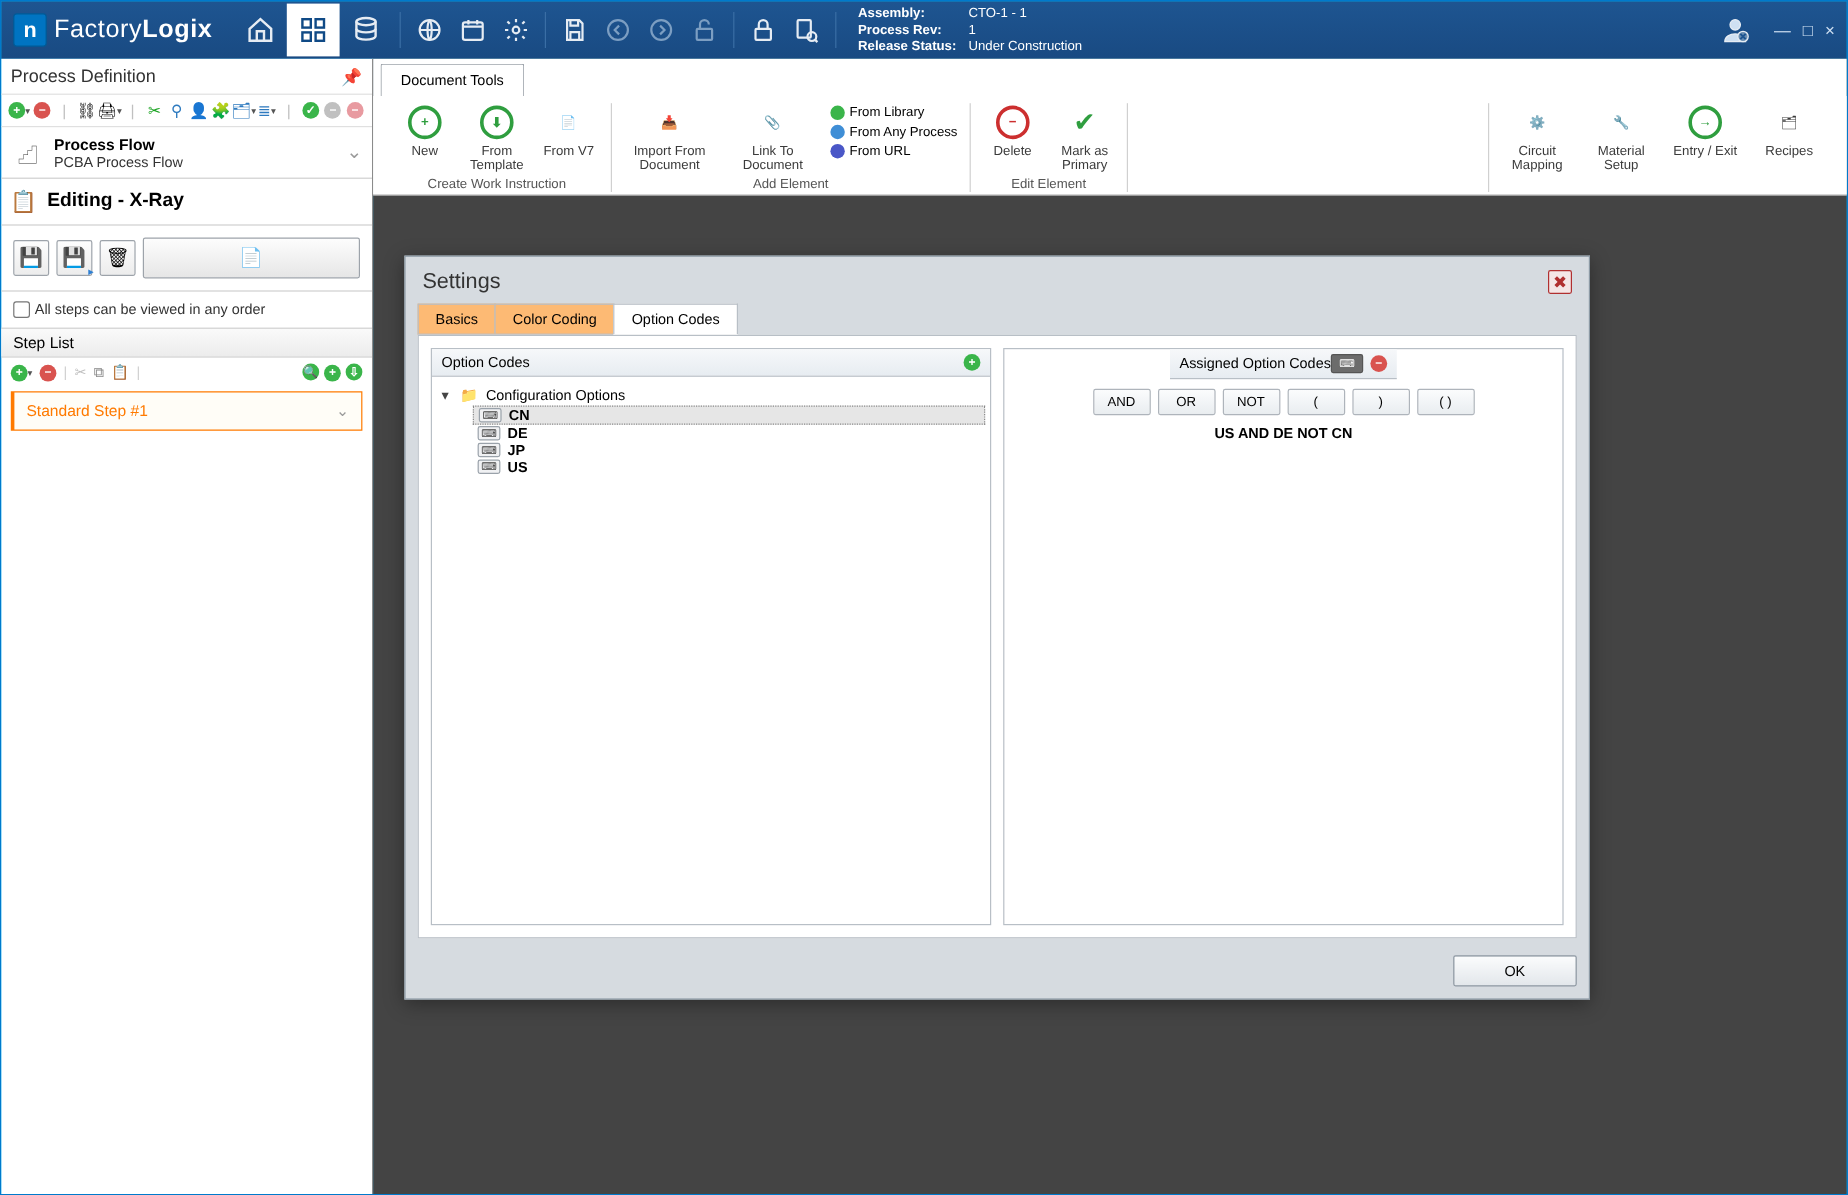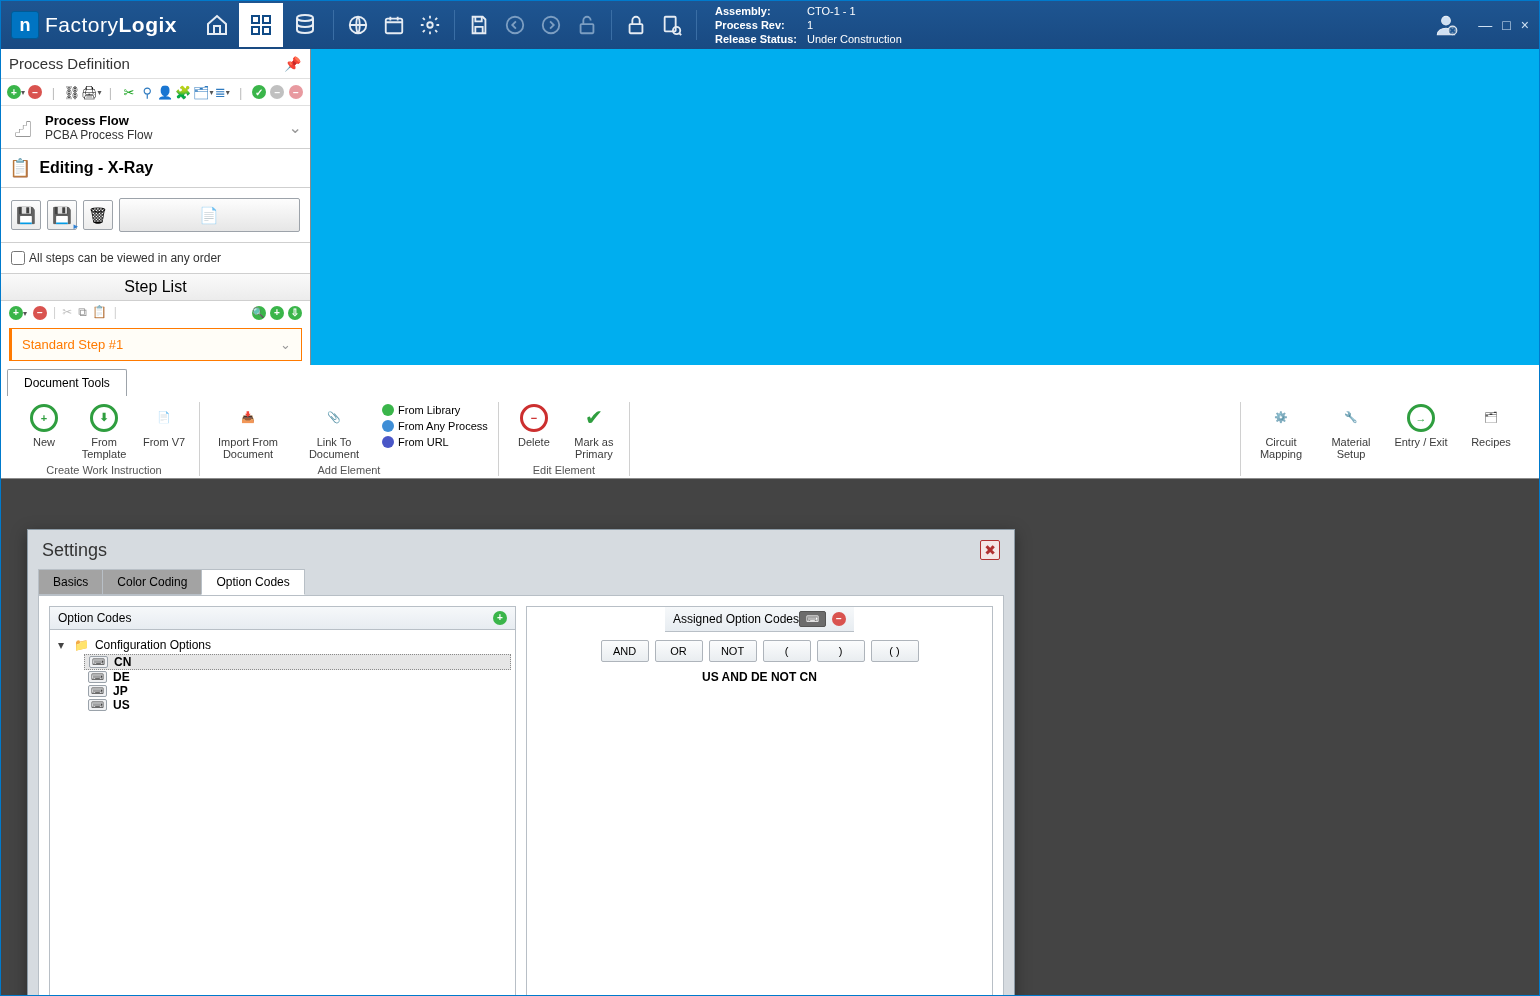--- a/index.html
+++ b/index.html
@@ -14,39 +14,39 @@
 .topbar .tb-btn.active { background:#fff; color:#104a86;}
 .topbar .tb-btn.sm { width:36px; }
 .topbar .tb-btn.dim { color:#7c9ec2; }
 .topbar svg { stroke: currentColor; }
 .meta { margin-left: 12px; font-size:11px; line-height:14px; }
 .meta .row { display:flex; gap:6px; }
 .meta .k { width: 86px; font-weight:600; }
 .spacer { flex:1; }
 .winctl { display:flex; gap:10px; margin-left:10px; color:#cfe0f2; font-size:14px; }
 
-.app { display:flex; height: calc(996px - 48px - 2px); flex-direction: column; }
+.app { display:flex; height: calc(996px - 48px - 2px); }
 .left { width: 310px; background:#fff; border-right:1px solid #8b8b8b; display:flex; flex-direction:column; }
 .left-title { display:flex; align-items:center; padding:6px 8px; font-size:15px; color:#333; border-bottom:1px solid #e0e0e0; }
 .left-title .pin { margin-left:auto; font-size:14px; color:#555; }
 .small-tb { display:flex; align-items:center; gap:2px; padding:4px 6px; border-bottom:1px solid #e0e0e0; }
 .small-tb .ic { width:18px;height:18px;display:flex;align-items:center;justify-content:center;font-size:13px; }
 .pf-block { display:flex; align-items:center; padding:6px 8px; gap:8px; }
 .pf-icon { width:28px;text-align:center;font-size:18px;color:#333;}
 .pf-txt .t { font-weight:700; font-size:13px; }
 .pf-txt .s { font-size:12px; color:#333; }
 .pf-block .exp { margin-left:auto; color:#9a9a9a; }
 .editing { display:flex; align-items:center; gap:8px; padding:8px; border-top:1px solid #cfcfcf; border-bottom:1px solid #cfcfcf; font-weight:700; }
 .editing .ei { font-size:18px; }
 .edit-tb { display:flex; align-items:center; gap:6px; padding:10px; border-bottom:1px solid #cfcfcf; }
 .edit-tb .bigbtn { width:30px;height:30px;border:1px solid #9da3aa;background:linear-gradient(#fdfdfd,#ececec);display:flex;align-items:center;justify-content:center;border-radius:2px;cursor:pointer;}
 .edit-tb .right { margin-left:auto; width:34px;height:34px;border:1px solid #9da3aa;background:linear-gradient(#fdfdfd,#e6e6e6);display:flex;align-items:center;justify-content:center;border-radius:2px;cursor:pointer;}
 .anyorder { display:flex; align-items:flex-start; gap:4px; padding:8px 10px; font-size:12px; color:#333; }
 .anyorder input { width:14px;height:14px; }
-.steplist-h { background:linear-gradient(#fafafa,#ececec); border:1px solid #cfcfcf; border-left:none;border-right:none; padding:4px 10px; font-size:16px;text-align:center; }
+.steplist-h { background:linear-gradient(#fafafa,#ececec); border:1px solid #cfcfcf; border-left:none;border-right:none; padding:4px 10px; font-size:13px; }
 .steplist-tb { display:flex; align-items:center; gap:6px; padding:4px 8px; font-size:12px; color:#5a5a5a; }
 .steplist-tb .sep { color:#d0d0d0; }
 .steplist-tb .end { margin-left:auto; display:flex; gap:4px; }
 .circle{width:14px;height:14px;border-radius:50%;display:inline-flex;align-items:center;justify-content:center;color:#fff;font-size:10px;font-weight:700;}
 .cg{background:#3ab54a;} .cr{background:#d9534f;} .cgrey{background:#c0c0c0;}
 .step-item { margin:4px 8px; border:1px solid #ff7a00; border-left:3px solid #ff7a00; background:#fffdf7; padding:8px 10px; font-size:13px; color:#ff7a00; display:flex; align-items:center; }
 .step-item .chev { margin-left:auto; color:#999; }
 
 .right { flex:1; background:#444; display:flex; flex-direction:column; }
 .ribbon-wrap{background:#fff;border-bottom:1px solid #8b8b8b;}
@@ -65,21 +65,21 @@
 .ribgroup .cap { font-size:11px; color:#555; padding:4px 0 0; }
 .ribright { margin-left:auto; border-left:1px solid #d0d0d0; border-right:none; }
 
 .bigc{width:28px;height:28px;border-radius:50%;border:3px solid;display:flex;align-items:center;justify-content:center;font-weight:700;}
 
 .canvas { flex:1; position:relative; }
 .modal { position:absolute; left:26px; top:50px; width:988px; height:620px; background:#d6dbe0; border:1px solid #8c9aa5; box-shadow:0 4px 15px rgba(0,0,0,.35); display:flex; flex-direction:column; }
 .modal-h { padding:10px 14px 8px; font-size:18px; color:#333; display:flex; align-items:center; }
 .modal-h .xbtn { margin-left:auto; width:20px;height:20px;border:1px solid #b03030;background:#f4e6e6;color:#b03030;font-size:14px;display:flex;align-items:center;justify-content:center;border-radius:2px;cursor:pointer;}
 .tabs { display:flex; padding-left:10px; gap:0; }
-.tab { padding:5px 14px; font-size:12px; border:1px solid #b8bfc6; background:#a3a3a3; cursor:pointer; margin-right:-1px; }
+.tab { padding:5px 14px; font-size:12px; border:1px solid #b8bfc6; background:#fdba74; cursor:pointer; margin-right:-1px; }
 .tab.active { background:#fff; border-bottom-color:#fff; }
 .modal-body { flex:1; margin:0 10px 4px; background:#fff; border:1px solid #b8bfc6; display:flex; gap:10px; padding:10px; }
 .panel { border:1px solid #b8bfc6; display:flex; flex-direction:column; }
 .panel-h { background:linear-gradient(#f6f8fa,#e7ecf1); border-bottom:1px solid #b8bfc6; padding:4px 8px; font-size:12px; display:flex; align-items:center; }
 .panel-h .end { margin-left:auto; display:flex; gap:6px; align-items:center;}
 .panel.left-p { flex:1; }
 .panel.right-p { flex:1;align-items:center; }
 .tree { padding:6px 4px; font-size:12px; }
 .tree .node { display:flex; align-items:center; gap:6px; padding:2px 4px; }
 .tree .caret { width:10px; color:#444; }

